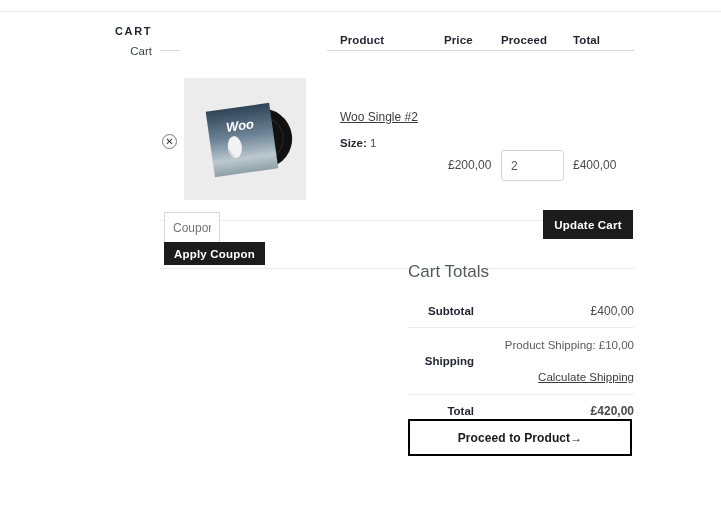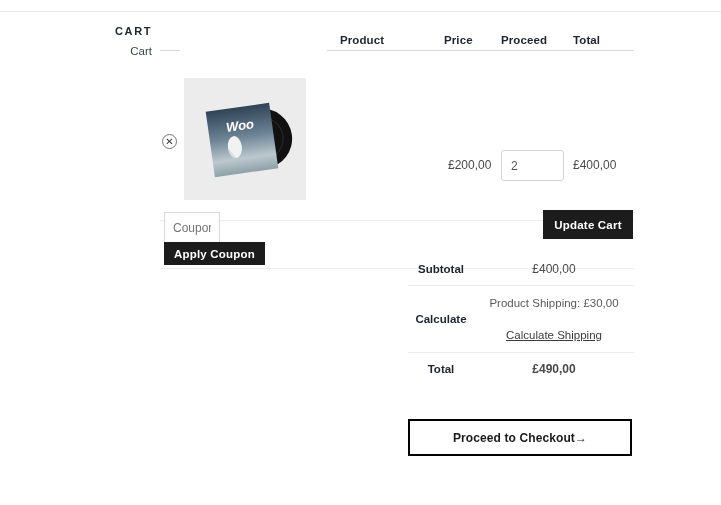--- a/index.html
+++ b/index.html
@@ -213,21 +213,21 @@
     line-height: 20px;
   }
   .totals-table {
     width: 226px;
     border-collapse: collapse;
   }
   .totals-table th,
   .totals-table td {
     border-top: 1px solid #ededed;
     padding: 9px 0;
-    text-align: center;
+    text-align: right;
     vertical-align: middle;
   }
   .totals-table tr:first-child th,
   .totals-table tr:first-child td {
     border-top: none;
     padding-top: 0;
   }
   .totals-table th {
     width: 66px;
     font-size: 11.5px;
@@ -316,53 +316,61 @@
             </linearGradient>
           </defs>
           <rect x="26" y="29" width="64" height="66" fill="url(#sleeveGrad)"></rect>
           <text x="58" y="52" font-family="Liberation Sans, sans-serif" font-size="13" font-style="italic" font-weight="bold" fill="#ffffff" text-anchor="middle">Woo</text>
           <ellipse cx="50" cy="68" rx="7" ry="11" fill="#f2f2f2"></ellipse>
           <path d="M43 68 a7 11 0 0 0 7 11 z" fill="#d8dde0"></path>
         </g>
       </svg>
     </div>
 
+    <div class="cell cell-product">
+      <a class="prod-name">Woo Single #2</a>
+      <div class="prod-meta">
+        <b>Size:</b>
+        <span>1</span>
+      </div>
+    </div>
 
     <div class="cell cell-price">£200,00</div>
 
     <input class="qty-input" type="text" value="2" style="">
 
     <div class="cell cell-total">£400,00</div>
 
     <div class="row-rule"></div>
   </div>
 
   <div class="actions">
     <input class="coupon-input" type="text" placeholder="Coupon code" style="">
     <button class="btn-dark btn-update">Update Cart</button>
     <button class="btn-dark btn-apply">Apply Coupon</button>
     <div class="actions-rule"></div>
   </div>
 </div>
 
 <div class="totals">
+  <h2 class="totals-title">Cart Totals</h2>
   <table class="totals-table">
     <tbody>
         <tr>
       <th>Subtotal</th>
       <td>£400,00</td>
     </tr>
     <tr>
-      <th>Calculate</th>
+      <th>Shipping</th>
       <td>
-        <div class="ship-line">Product Shipping: £30,00</div>
+        <div class="ship-line">Product Shipping: £10,00</div>
         <a class="ship-link">Calculate Shipping</a>
       </td>
     </tr>
     <tr>
       <th>Total</th>
-      <td class="total-amount">£490,00</td>
+      <td class="total-amount">£420,00</td>
     </tr>
   </tbody>
     </table>
 </div>
 
-<button class="checkout-btn">Proceed to Checkout→</button>
+<button class="checkout-btn">Proceed to Product→</button>
 
 </body></html>

